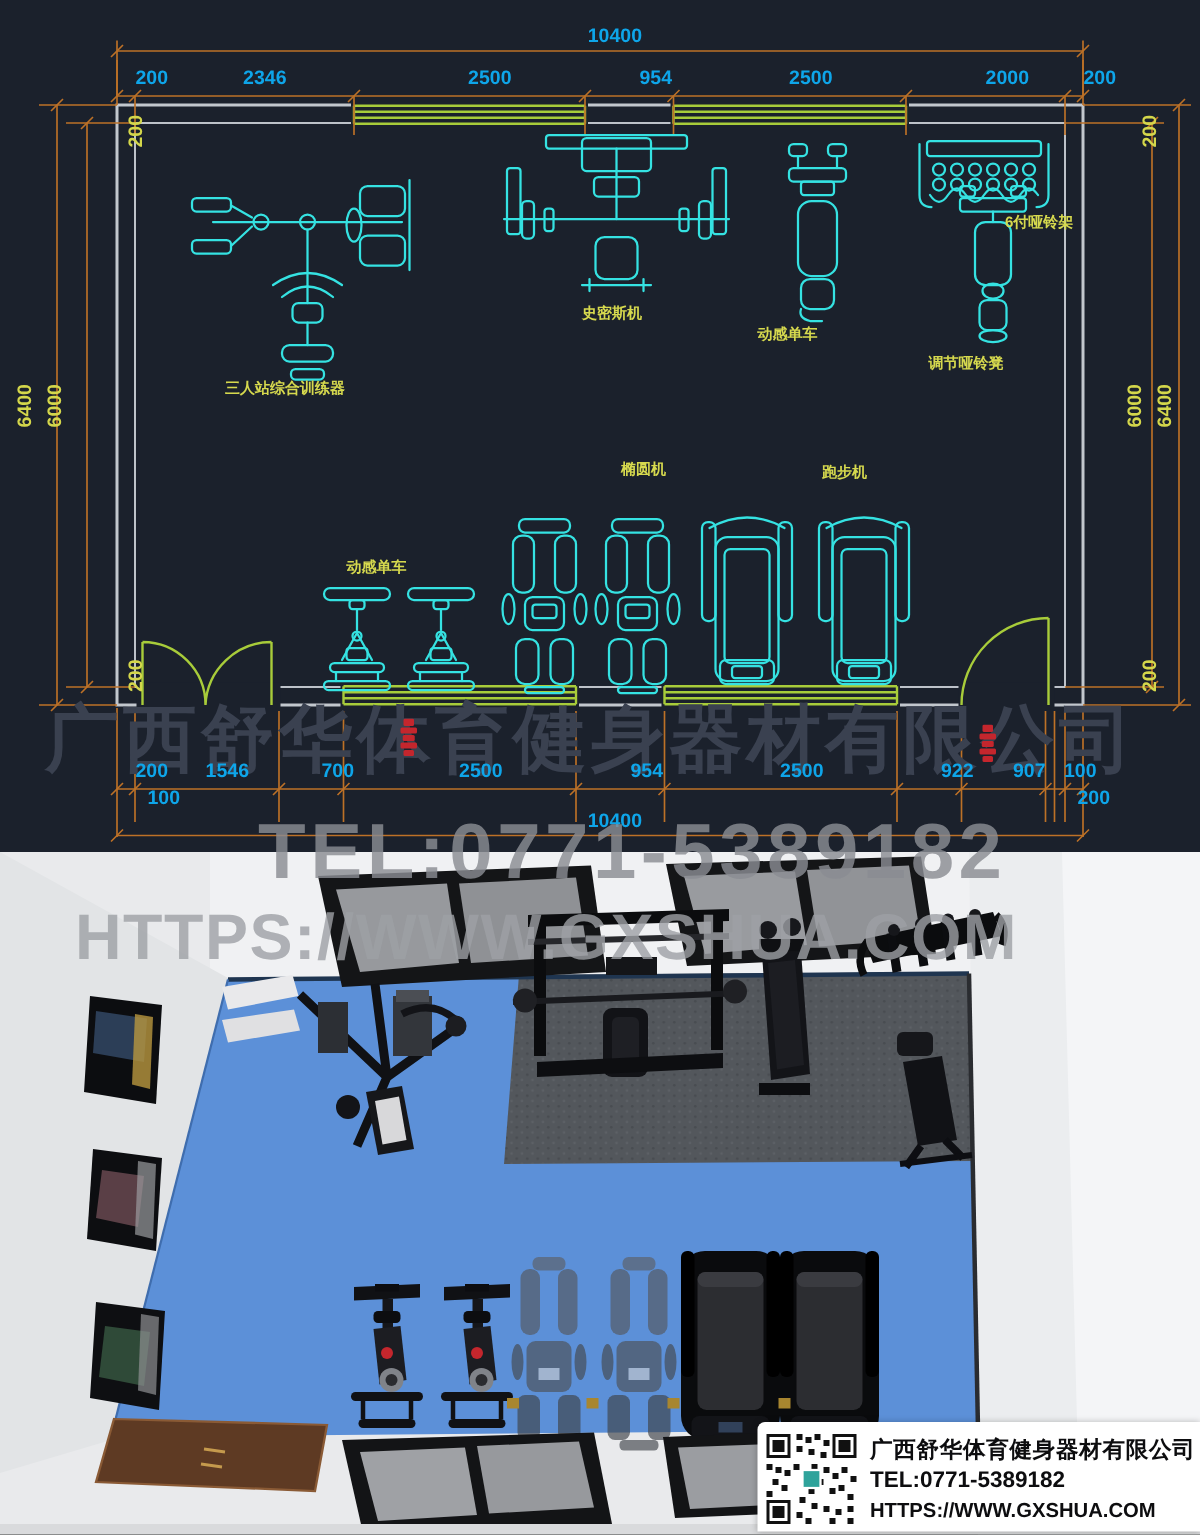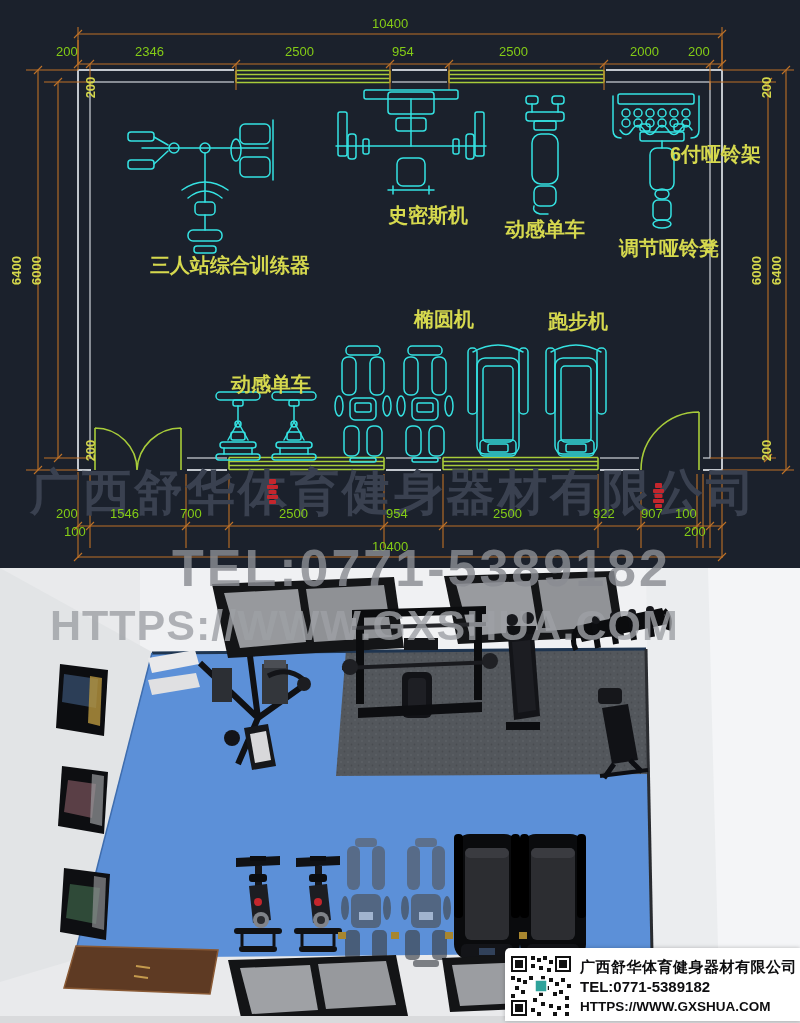--- a/index.html
+++ b/index.html
@@ -6,25 +6,25 @@
   .stage{position:relative;width:800px;height:1023px;overflow:hidden;
          font-family:"Liberation Sans","DejaVu Sans",sans-serif;background:#e9eaec;}
   
   .cad{position:absolute;left:0;top:0;width:800px;height:568px;background:#1b212c;}
   .plan-svg{position:absolute;left:0;top:0;z-index:10;}
   .w{stroke:#c2c7cd;stroke-width:2;fill:none;}
   .w2{stroke:#c2c7cd;stroke-width:1.3;fill:none;}
   .g{stroke:#a8cc3a;stroke-width:1.6;fill:none;}
   .o{stroke:#bd7127;stroke-width:1.1;fill:none;}
   .eq{stroke:#35e2e2;stroke-width:1.5;fill:none;stroke-linecap:round;stroke-linejoin:round;}
-  .dim{position:absolute;width:56px;text-align:left;font-size:13px;font-weight:normal;
-       color:#84cc16;z-index:20;white-space:nowrap;}
+  .dim{position:absolute;width:56px;text-align:right;font-size:13px;font-weight:bold;
+       color:#0ea5e9;z-index:20;white-space:nowrap;}
   .vdim{position:absolute;width:56px;text-align:center;font-size:13px;font-weight:bold;
         color:#d4d74b;z-index:20;transform:rotate(-90deg);transform-origin:center;white-space:nowrap;}
-  .lbl{position:absolute;font-size:20px;font-weight:bold;color:#d6d94e;z-index:20;white-space:nowrap;}
+  .lbl{position:absolute;font-size:10px;font-weight:bold;color:#d6d94e;z-index:20;white-space:nowrap;}
   .solution{position:absolute;left:285px;top:251px;width:230px;text-align:center;z-index:20;
             color:#d6d94e;font-weight:bold;}
   .solution .t1{font-size:16px;line-height:18px;}
   .solution .t2{font-size:16px;line-height:17px;}
   .solution sup{font-size:10px;}
   .logo-red{position:absolute;z-index:16;}
   
   .wm{position:absolute;z-index:30;font-weight:900;white-space:nowrap;pointer-events:none;}
   .wm1{left:30px;top:460px;font-size:49px;letter-spacing:3px;color:#3a4150;z-index:14;}
   .wm2{left:172px;top:538px;font-size:52px;letter-spacing:3px;color:rgba(138,140,146,0.82);}

